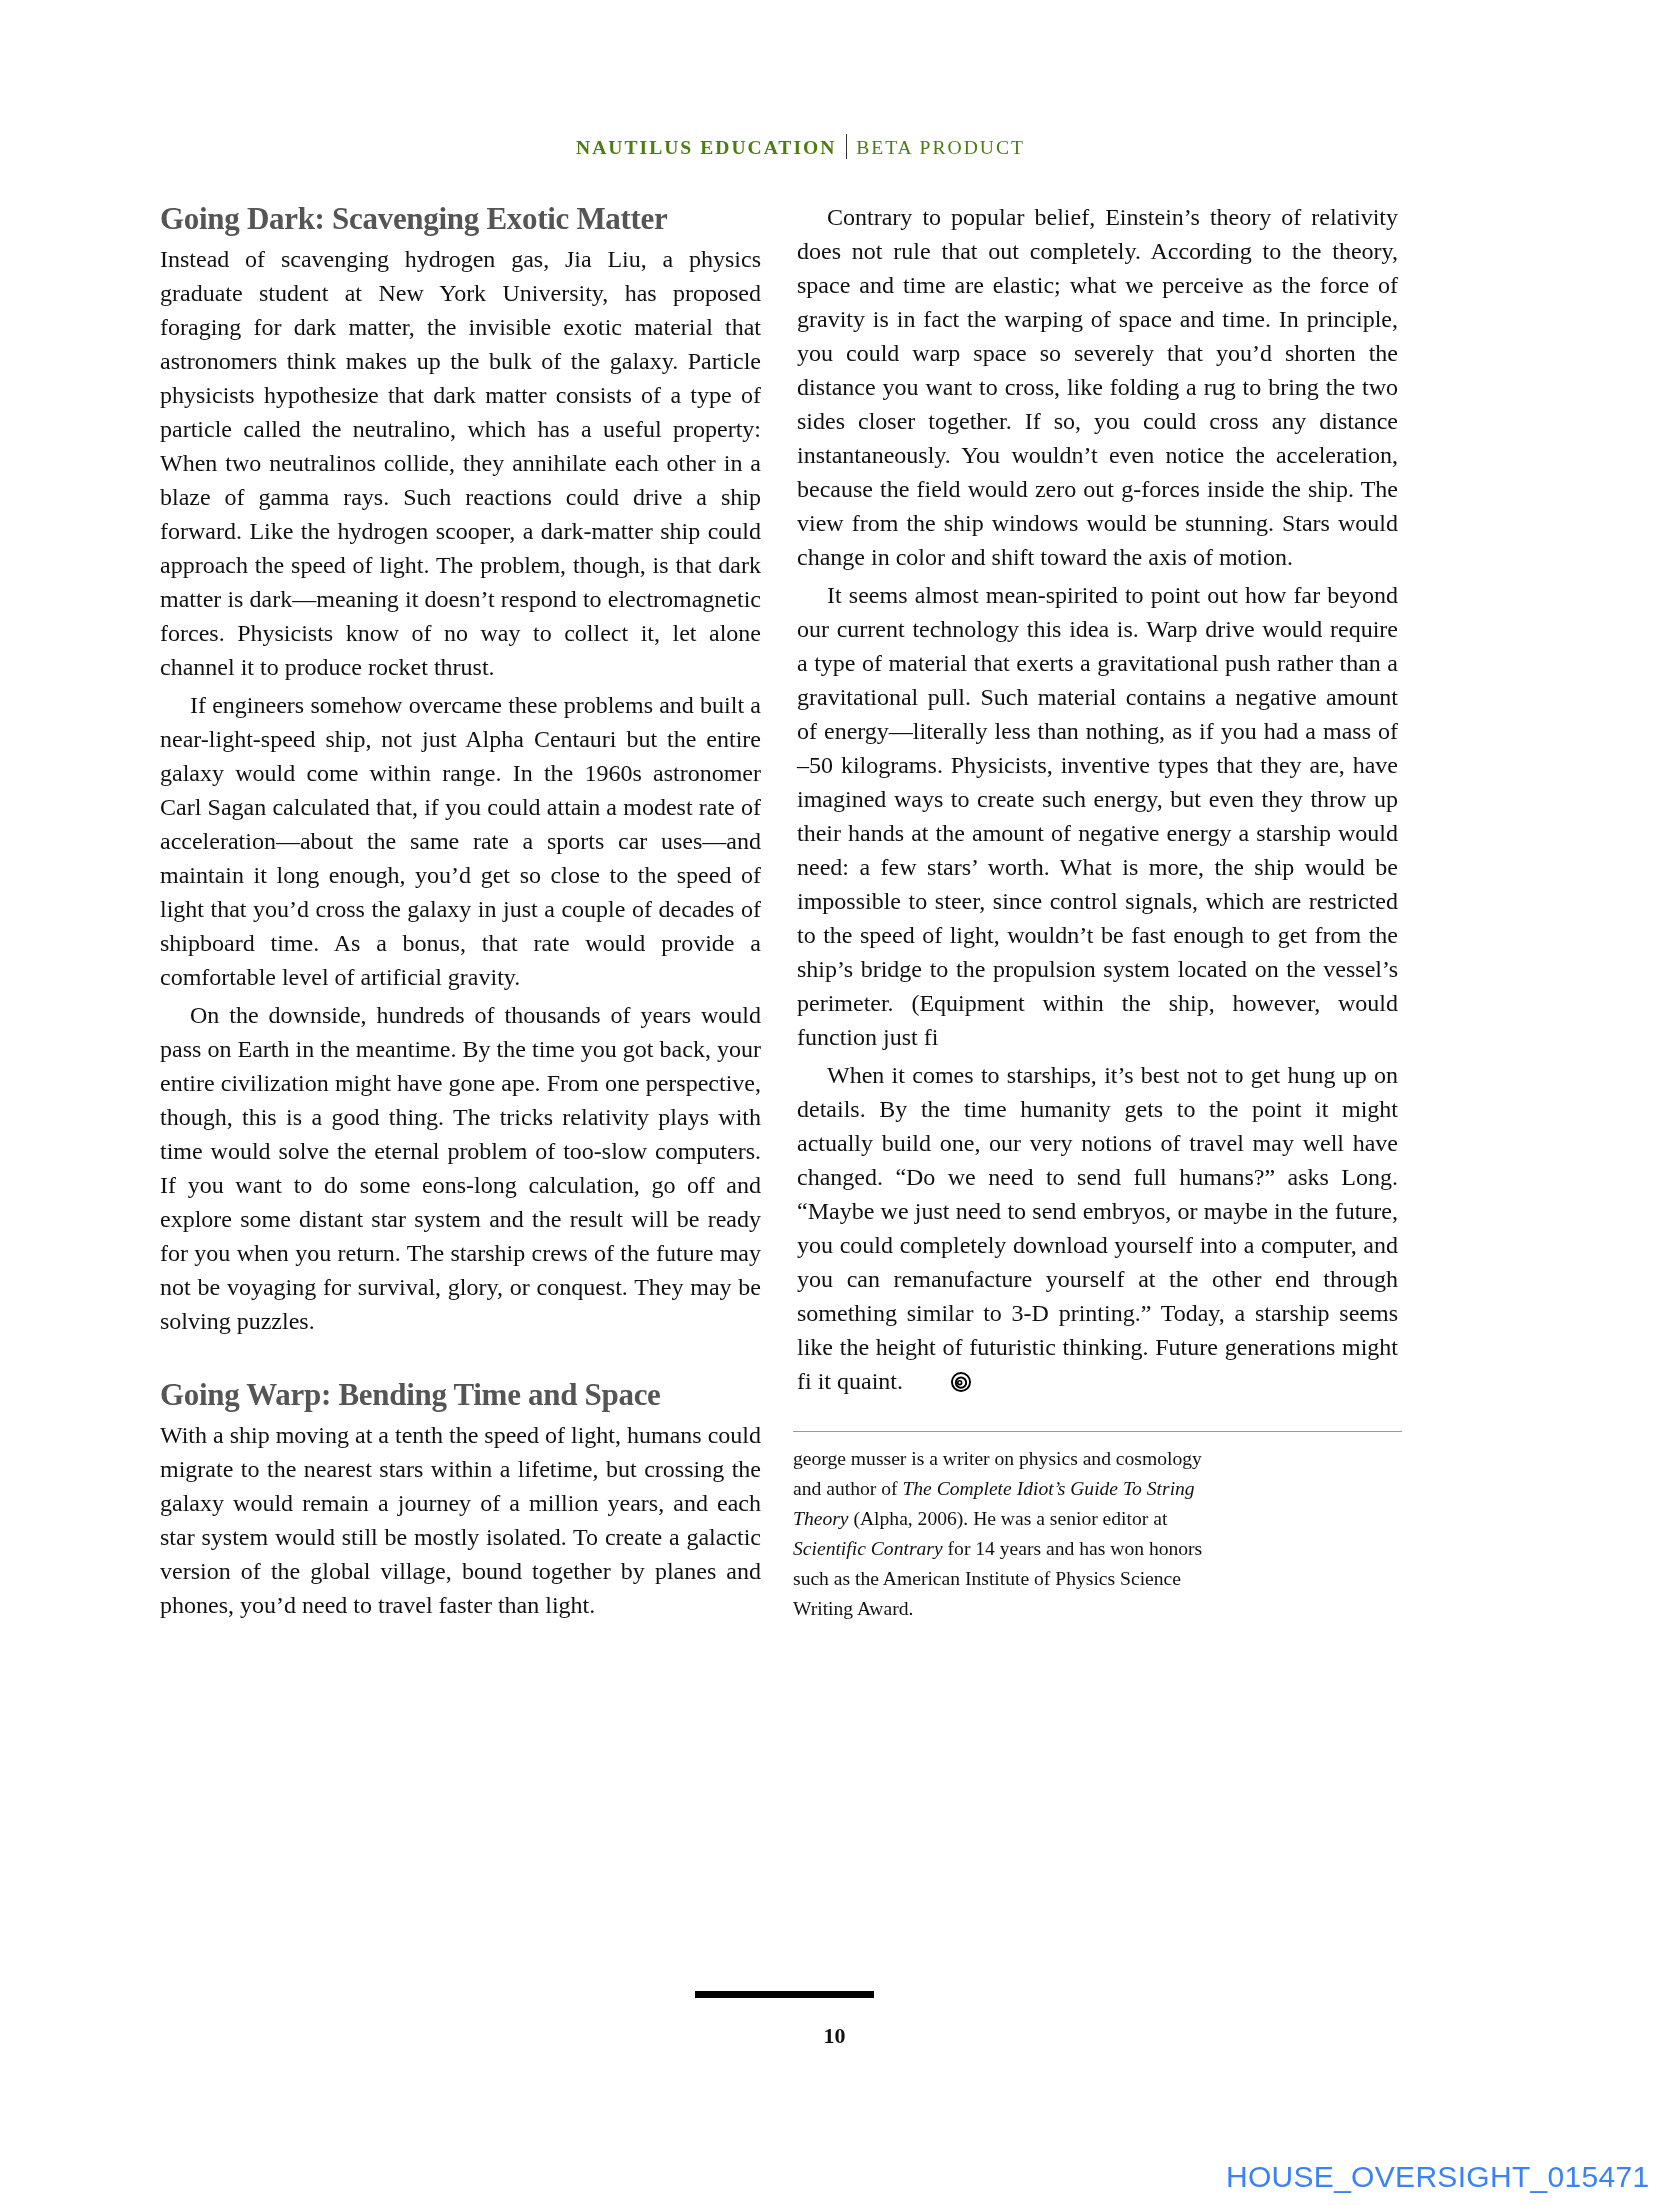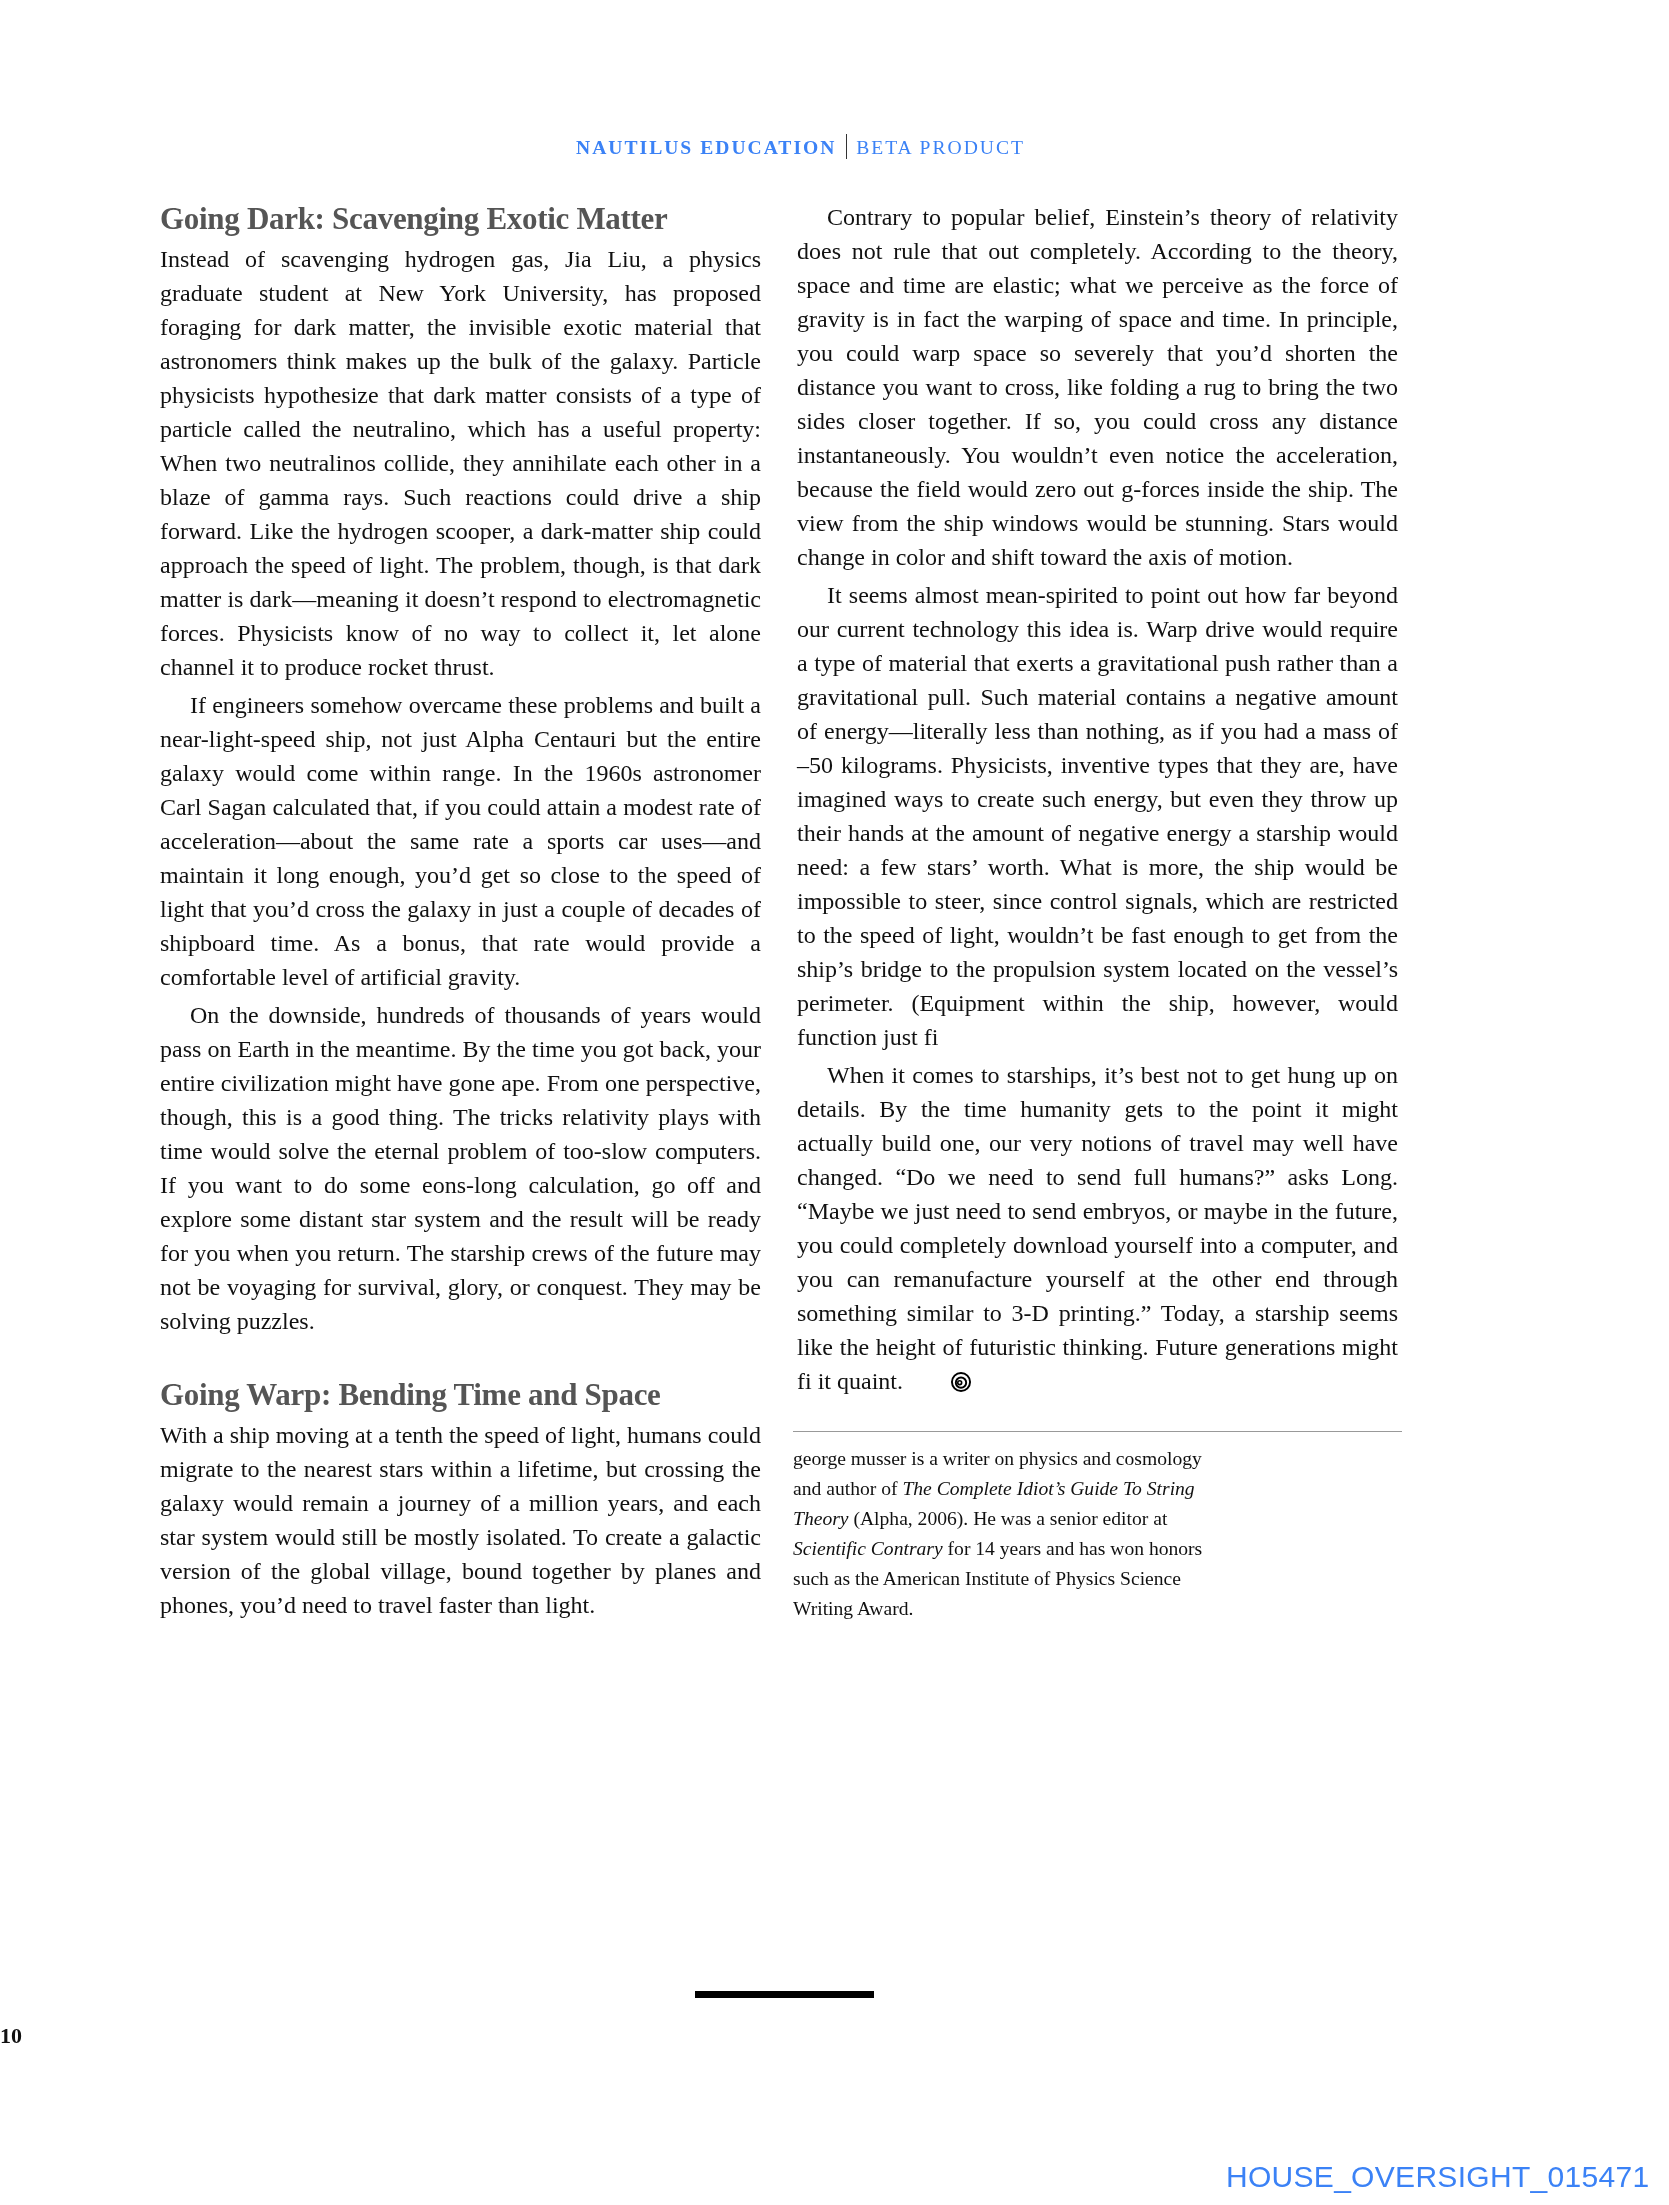--- a/index.html
+++ b/index.html
@@ -1,35 +1,35 @@
 <!DOCTYPE html>
 <html style="font-size:10.5px"><head>
 <meta charset="utf-8">
 <style>
   html, body { margin: 0; padding: 0; background: #ffffff; }
   body { width: 1669px; height: 2205px; position: relative; overflow: hidden;
          font-family: "Liberation Serif", "DejaVu Serif", serif; color: #111; }
   .running-head { position: absolute; top: 134px; left: 0; width: 1601px; text-align: center;
-         font-size: 19.6px; letter-spacing: 2px; color: #3b82f6; }
+         font-size: 19.6px; letter-spacing: 2px; color: #4d7c0f; }
   .running-head .brand { font-weight: bold; }
   .running-head .sep { display: inline-block; width: 1.3px; height: 25px; background: #333;
          vertical-align: -5.2px; margin: 0 9.2px; }
   .col { position: absolute; top: 196px; width: 609px; }
   .col.left { left: 156px; }
   .col.right { left: 793px; }
   h2 { margin: 4px; font-size: 31px; line-height: 38px; font-weight: bold; color: #555;
        letter-spacing: -0.3px; }
   p { margin: 4px; font-size: 24px; line-height: 34px; text-align: justify; hyphens: none; }
   p.indent { text-indent: 30px; }
   .section-gap { height: 30px; }
   .bio-rule { margin-top: 33px; border-top: 1.3px solid #999; width: 609px; }
   .bio { margin-top: 11.8px; font-size: 19.6px; line-height: 30px; width: 419px; text-align: left; }
   .end-mark { display: inline-block; width: 22px; height: 22px; vertical-align: -3.9px; margin-left: 17px; }
   .footer-rule { position: absolute; top: 1991px; left: 695px; width: 179px; height: 7.2px; background: #000; }
-  .page-number { position: absolute; top: 2023px; left: 0; width: 1669px; text-align: left;
+  .page-number { position: absolute; top: 2023px; left: 0; width: 1669px; text-align: center;
          font-size: 22px; font-weight: bold; }
   .bates { position: absolute; top: 2160px; right: 19.6px; font-family: "Liberation Sans", sans-serif;
          font-size: 30px; color: #3b82f6; letter-spacing: 0.3px; }
 </style>
 </head>
 <body>
 
 <div class="running-head">
   <span class="brand">NAUTILUS EDUCATION</span><span class="sep"></span><span>BETA PRODUCT</span>
 </div>

